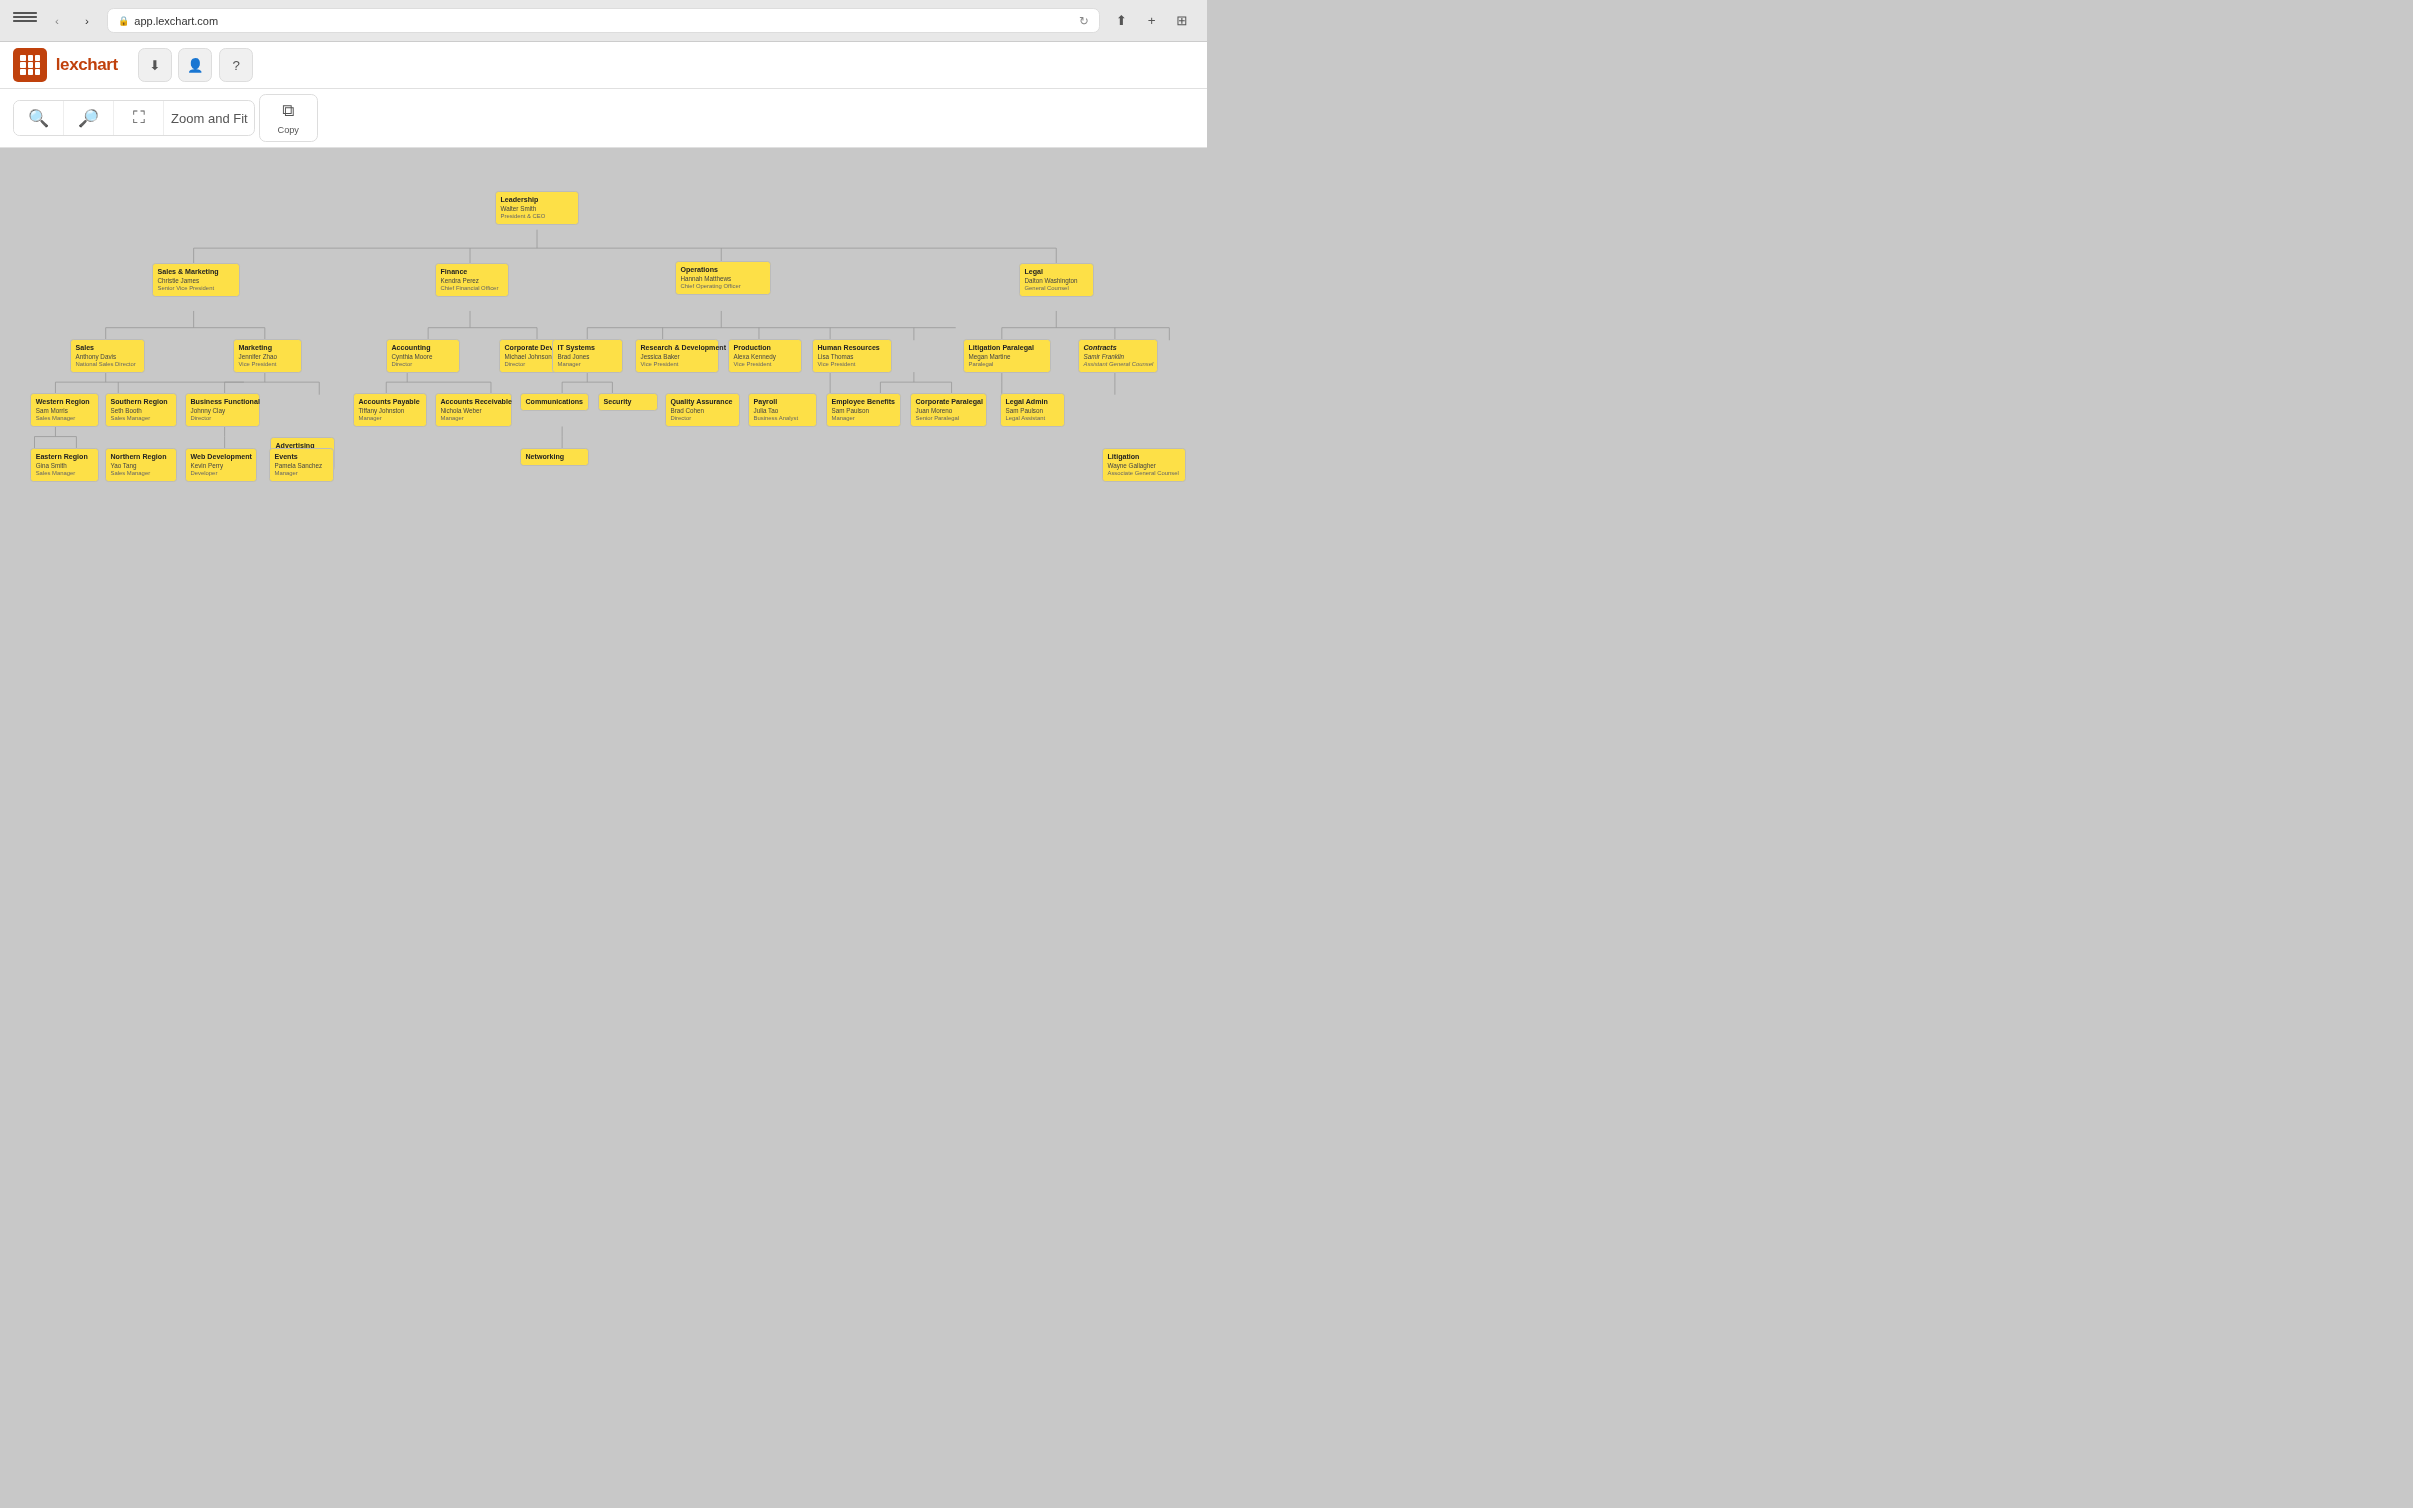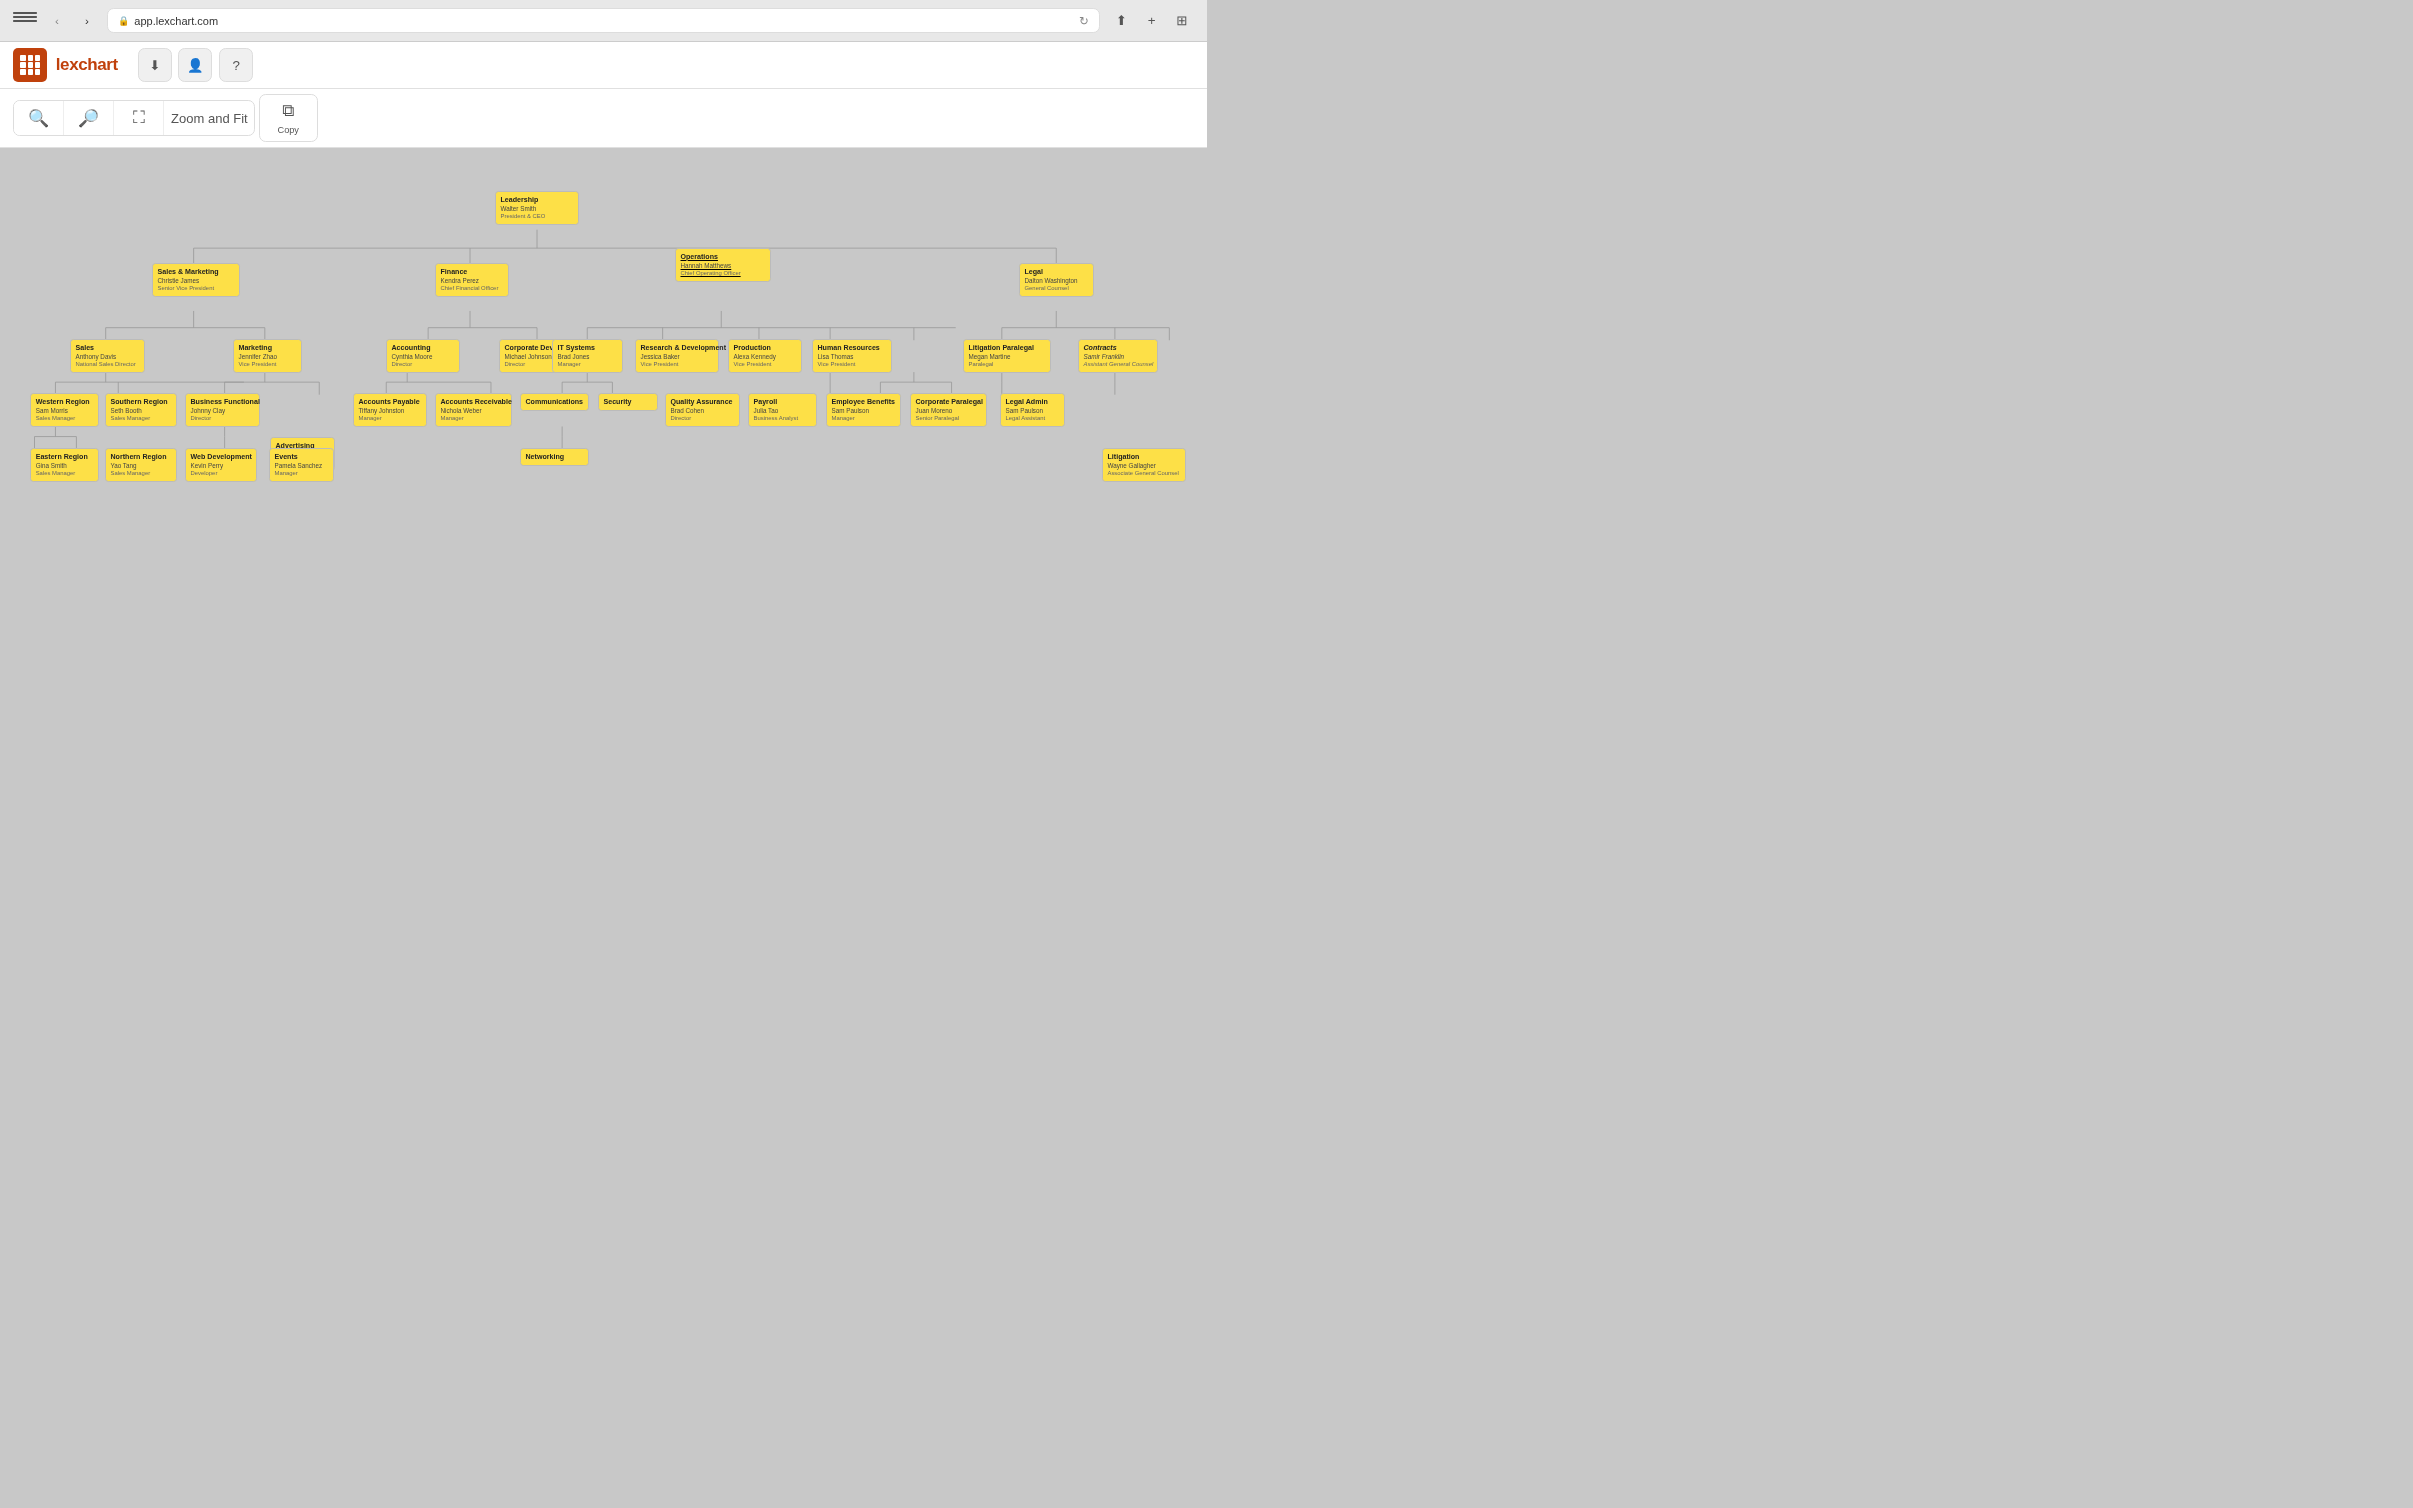--- a/index.html
+++ b/index.html
@@ -371,21 +371,21 @@
     <div class="node" style="left:126px; top:107px; width:88px;">
       <div class="node-dept">Sales &amp; Marketing</div>
       <div class="node-name">Christie James</div>
       <div class="node-title">Senior Vice President</div>
     </div>
     <div class="node" style="left:409px; top:107px; width:74px;">
       <div class="node-dept">Finance</div>
       <div class="node-name">Kendra Perez</div>
       <div class="node-title">Chief Financial Officer</div>
     </div>
-    <div class="node" style="left:649px; top:92px; width:96px;text-decoration:underline;">
+    <div class="node" style="left:649px; top:105px; width:96px;">
       <div class="node-dept">Operations</div>
       <div class="node-name">Hannah Matthews</div>
       <div class="node-title">Chief Operating Officer</div>
     </div>
     <div class="node" style="left:993px; top:107px; width:75px;">
       <div class="node-dept">Legal</div>
       <div class="node-name">Dalton Washington</div>
       <div class="node-title">General Counsel</div>
     </div>
 

